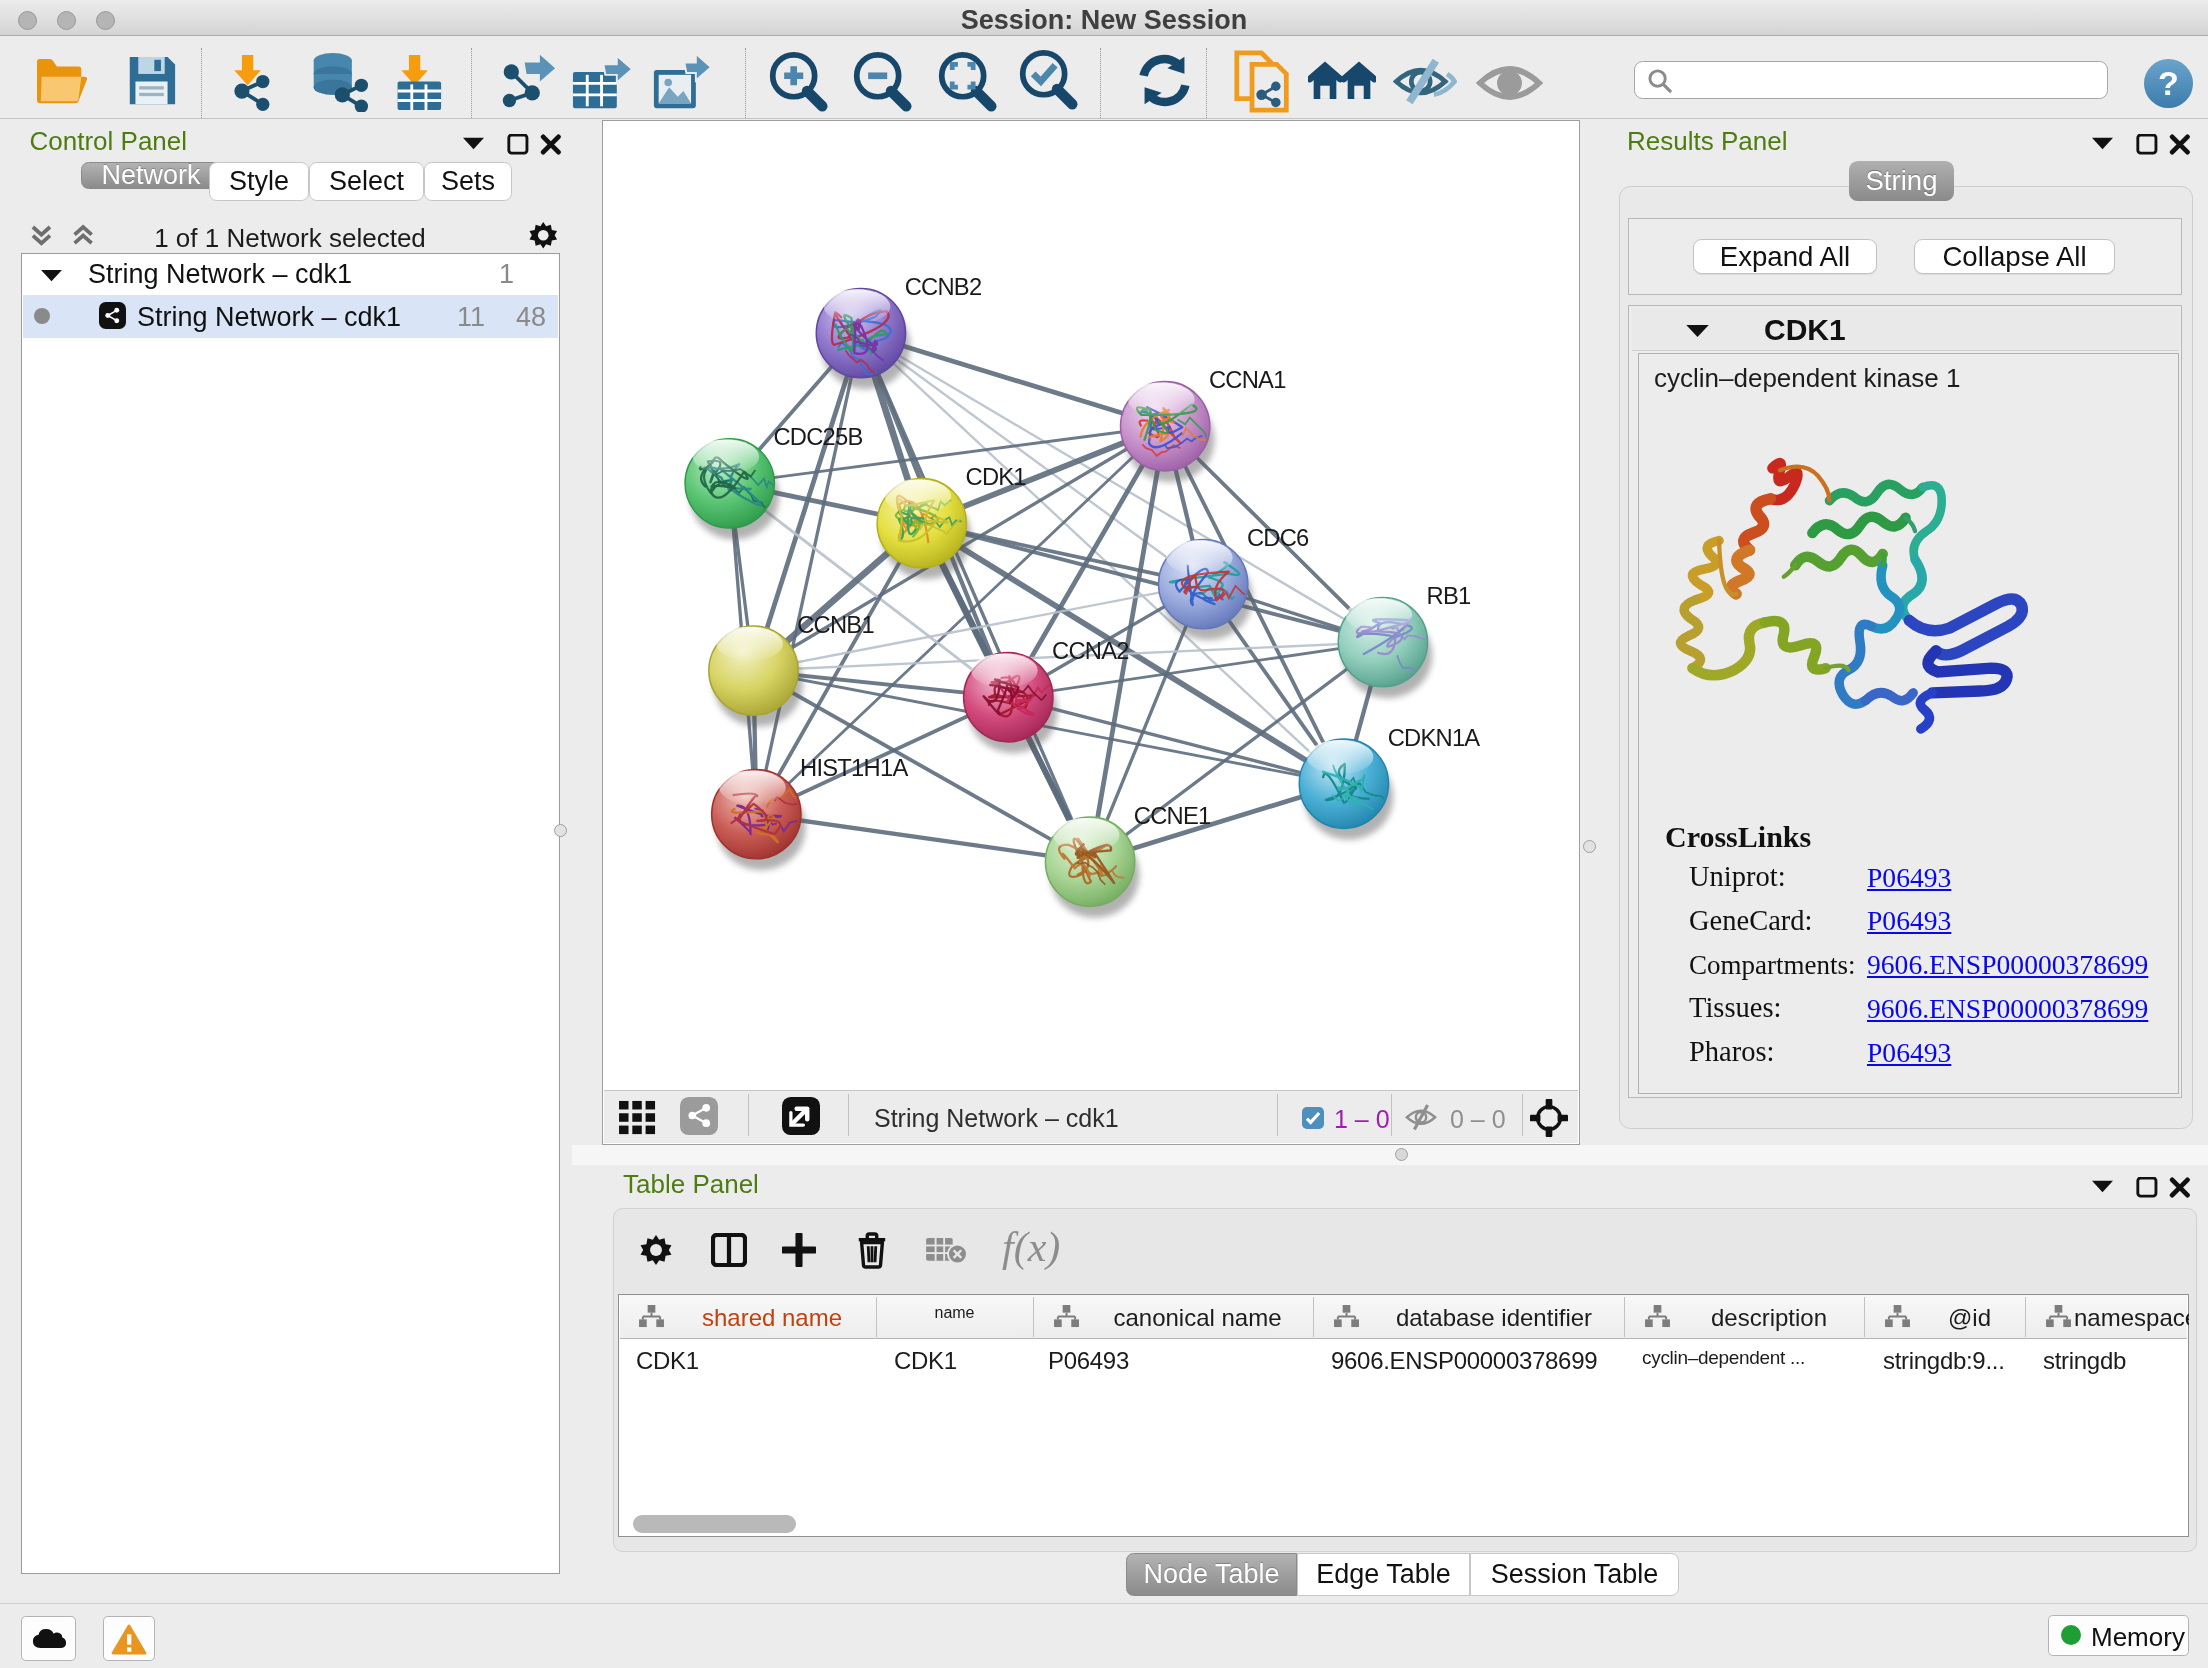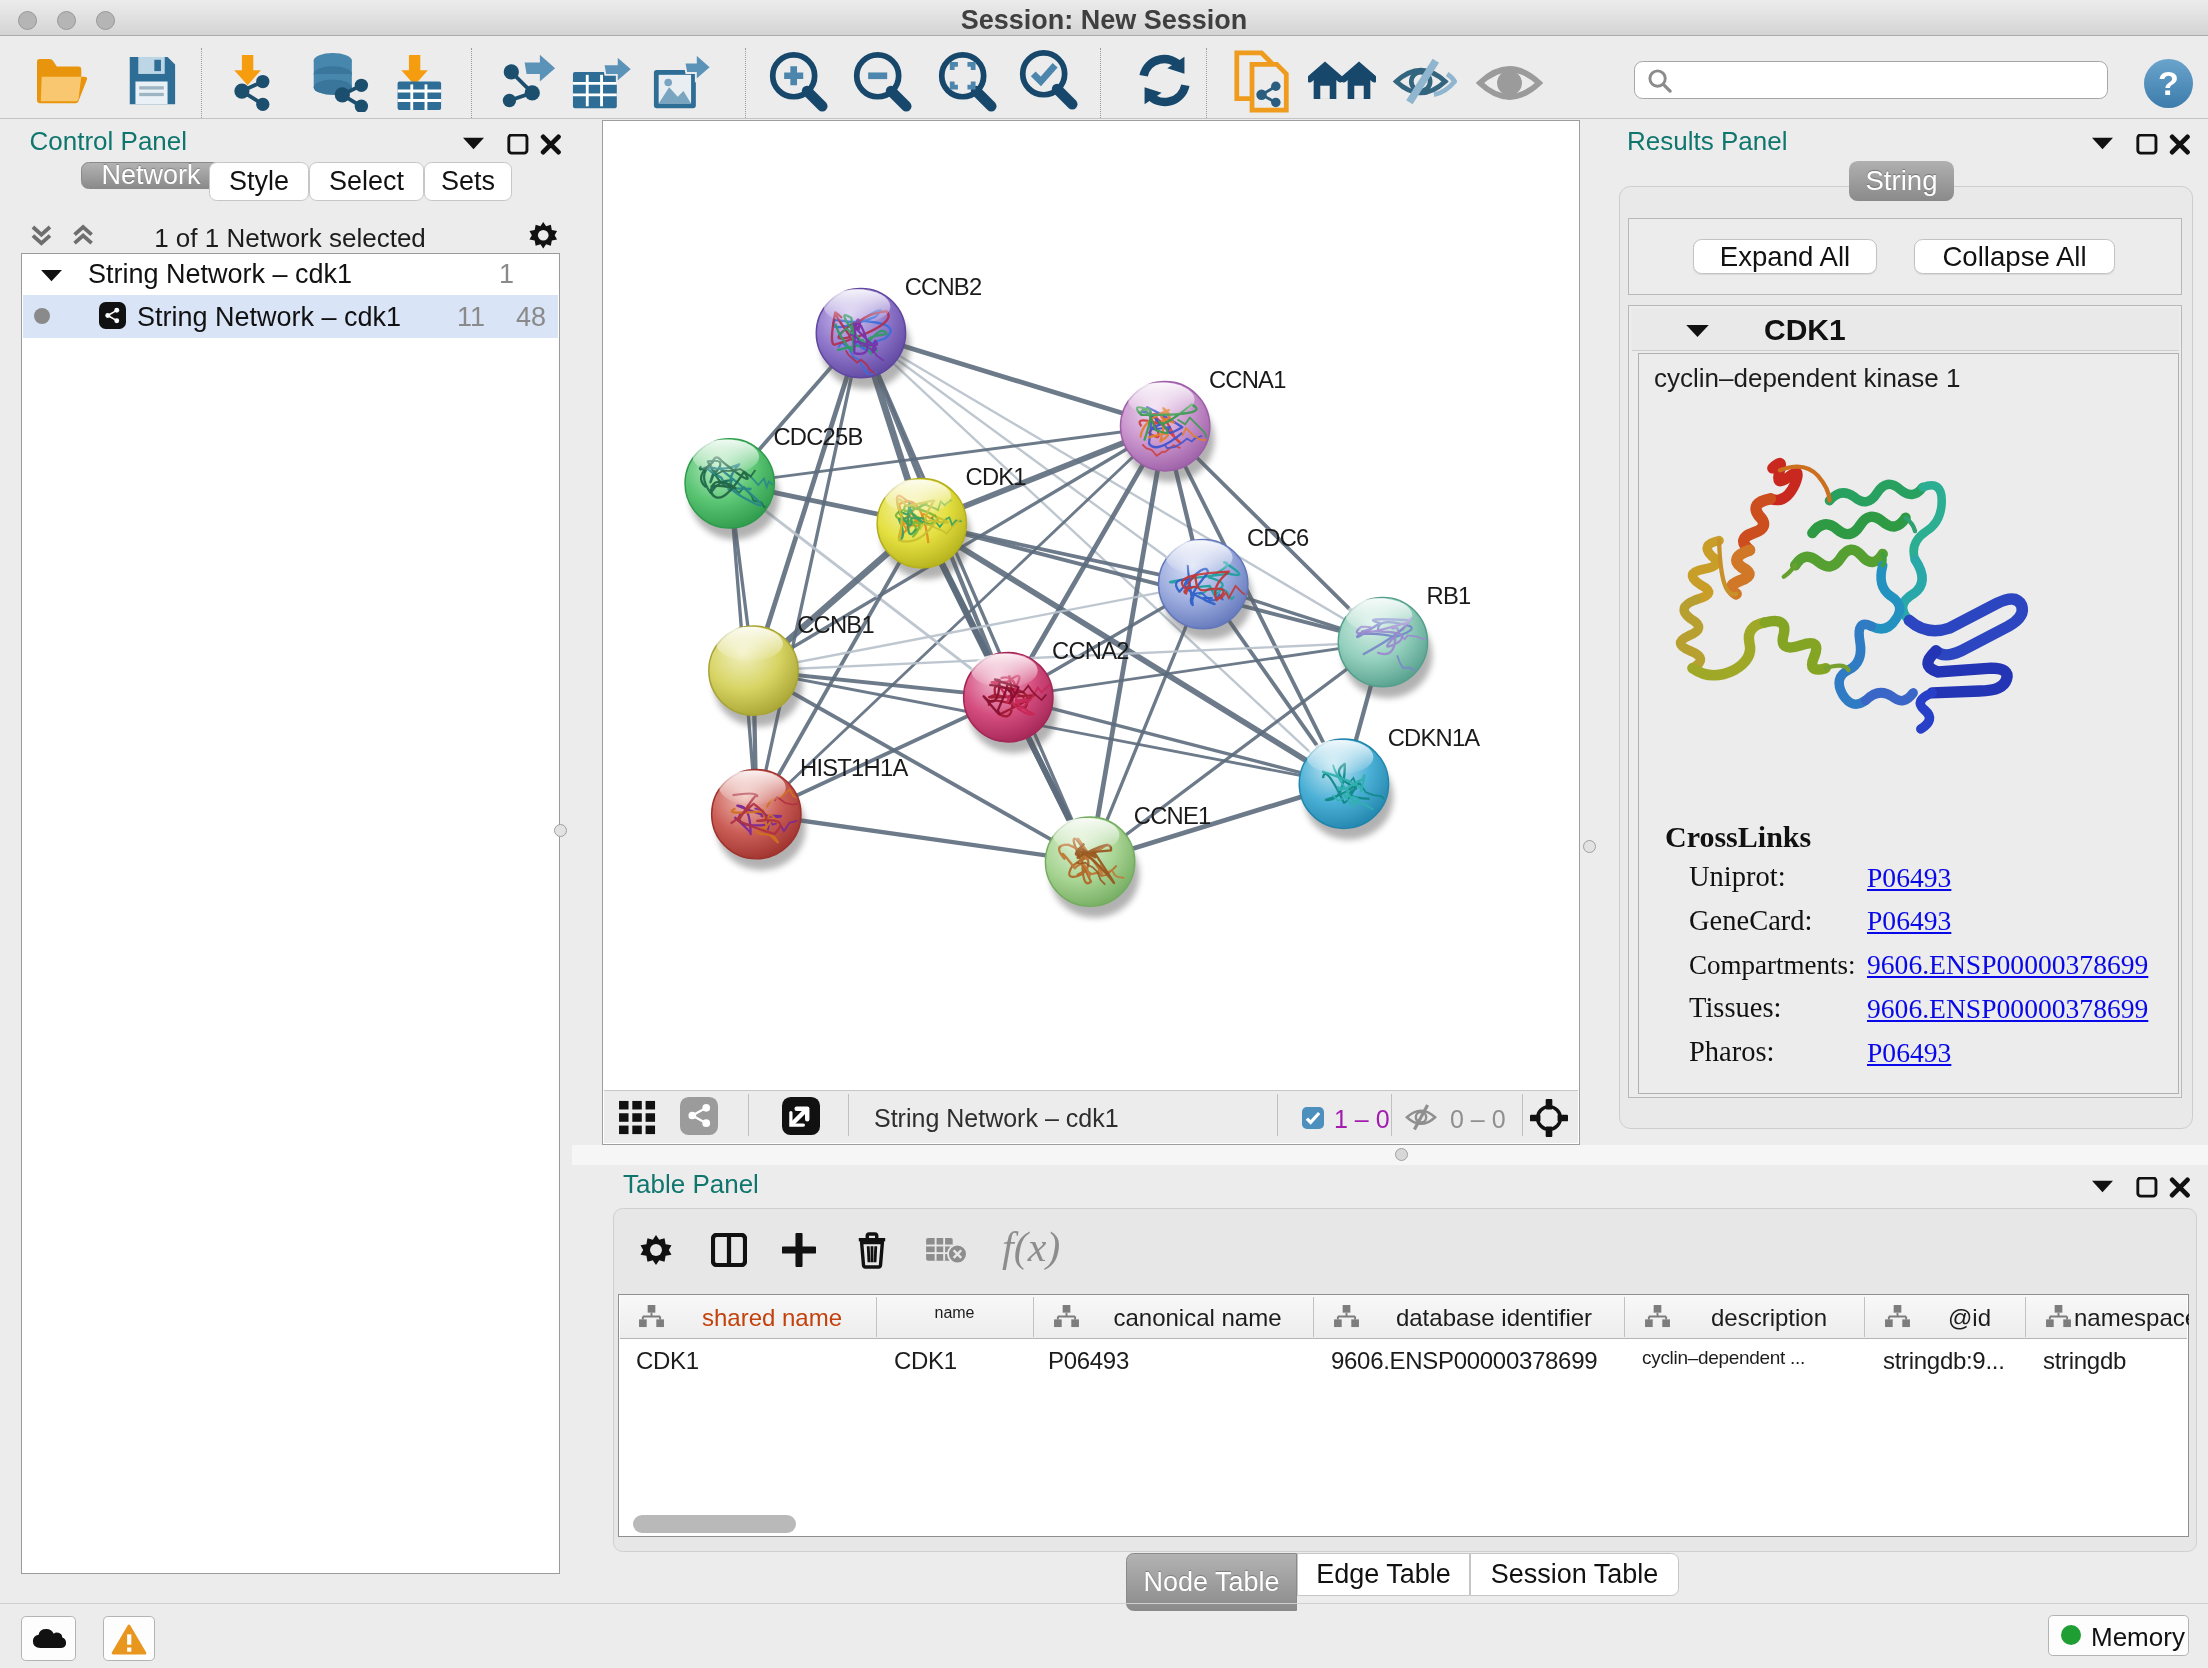--- a/index.html
+++ b/index.html
@@ -1,17 +1,17 @@
 <!DOCTYPE html>
 <html style="font-size:15px"><head><meta charset="utf-8"><title>Session: New Session</title><style>
 *{margin:0;padding:0;box-sizing:border-box}
 html,body{width:2208px;height:1668px;background:#ececec;font-family:"Liberation Sans",sans-serif;overflow:hidden}
 body{position:relative}
 .abs{position:absolute}
-.panel-title{font-size:26px;color:#0f766e}
+.panel-title{font-size:26px;color:#4d7c0f}
 svg{display:block}
 .sep{position:absolute;width:0;border-left:1.9px dotted #9a9a9a;height:70px;top:48px}
 .tab{position:absolute;background:#fff;border:1px solid #c6c6c6;border-radius:7.6px;display:flex;align-items:center;justify-content:center;font-size:27px;color:#111}
 .tab.sel{background:linear-gradient(#b3b3b3,#8b8b8b);color:#fff;border-color:#8a8a8a;text-shadow:0 -1px 1px rgba(0,0,0,.25)}
 .btn{position:absolute;background:#fff;border:1px solid #c2c2c2;border-radius:8.6px;display:flex;align-items:center;justify-content:center;font-size:27.6px;color:#111;box-shadow:0 1px 1px rgba(0,0,0,.08)}
 .link{color:#0908e8;text-decoration:underline;font-family:"Liberation Serif",serif;font-size:27.6px}
 .serif{font-family:"Liberation Serif",serif}
 </style></head>
 <body>
 
@@ -774,21 +774,21 @@
   </svg>
 <div class="abs" style="left:2074px;top:1304px;width:115px;text-align:center;font-size:24px;color:#1c1c1c;overflow:hidden;white-space:nowrap">namespace</div>
 <div class="abs" style="left:636px;top:1347px;font-size:24px;letter-spacing:-0.3px;color:#1c1c1c;white-space:nowrap">CDK1</div>
 <div class="abs" style="left:894px;top:1347px;font-size:24px;letter-spacing:-0.3px;color:#1c1c1c;white-space:nowrap">CDK1</div>
 <div class="abs" style="left:1048px;top:1347px;font-size:24px;letter-spacing:-0.3px;color:#1c1c1c;white-space:nowrap">P06493</div>
 <div class="abs" style="left:1331px;top:1347px;font-size:24px;letter-spacing:-0.3px;color:#1c1c1c;white-space:nowrap">9606.ENSP00000378699</div>
 <div class="abs" style="left:1642px;top:1347px;font-size:19px;letter-spacing:-0.3px;color:#1c1c1c;white-space:nowrap">cyclin–dependent ...</div>
 <div class="abs" style="left:1883px;top:1347px;font-size:24px;letter-spacing:-0.3px;color:#1c1c1c;white-space:nowrap">stringdb:9...</div>
 <div class="abs" style="left:2043px;top:1347px;font-size:24px;letter-spacing:-0.3px;color:#1c1c1c;white-space:nowrap">stringdb</div>
 <div class="abs" style="left:633px;top:1515px;width:163px;height:18px;border-radius:9.5px;background:#b9b9b9"></div>
-<div class="tab sel" style="left:1126px;top:1553px;width:171px;height:58px;font-size:27px;border-radius:7.6px 0 0 7.6px">Node Table</div>
+<div class="tab sel" style="left:1126px;top:1553px;width:171px;height:43px;font-size:27px;border-radius:7.6px 0 0 7.6px">Node Table</div>
 <div class="tab" style="left:1297px;top:1553px;width:173px;height:43px;font-size:27px;border-radius:0">Edge Table</div>
 <div class="tab" style="left:1470px;top:1553px;width:209px;height:43px;font-size:27px;border-radius:0 7.6px 7.6px 0">Session Table</div>
 <div class="abs" style="left:0;top:1603px;width:2208px;height:0;border-top:1.9px solid #cfcfcf"></div>
 <div class="abs" style="left:21px;top:1616px;width:55px;height:45px;background:#fdfdfd;border:1.9px solid #b3b3b3;border-radius:4.8px"></div>
 <svg class="abs" style="left:31px;top:1627px" width="36" height="23" viewBox="0 0 38 24">
 <path d="M10 22 Q2 22 2 15 Q2 9 8 8 Q9 2 16 2 Q22 2 24 7 Q26 5 29 6 Q33 7 33 11 Q37 12 37 17 Q37 22 31 22 Z" fill="#111"></path>
 </svg>
 <div class="abs" style="left:103px;top:1616px;width:52px;height:45px;background:#fdfdfd;border:1.9px solid #b3b3b3;border-radius:4.8px"></div>
 <svg class="abs" style="left:111px;top:1624px" width="36" height="31" viewBox="0 0 38 33">
 <path d="M19 2 L36 31 L2 31 Z" fill="#e8961e" stroke="#e8961e" stroke-width="3" stroke-linejoin="round"></path>

